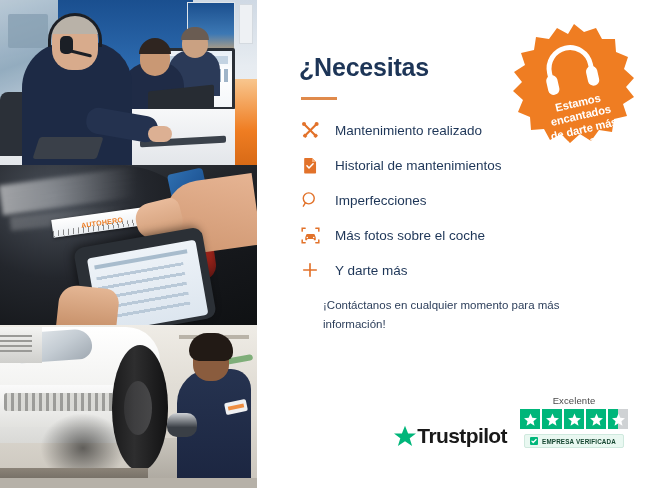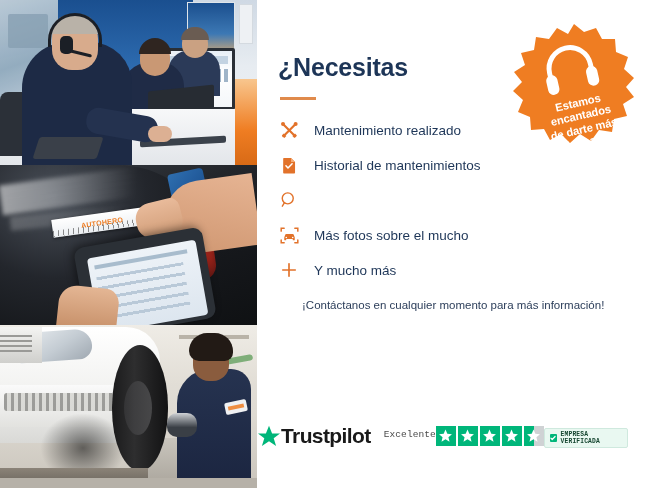--- a/index.html
+++ b/index.html
@@ -347,21 +347,21 @@
   }
   .p3-floor {
     position: absolute; left: 0; bottom: 0; width: 100%; height: 10px;
     background: #b6b1a8;
   }
 
   
   .content {
     position: relative;
     flex: 1 1 auto;
-    padding: 52px 26px 0 21px;
+    padding: 52px 26px 0 42px;
   }
   .headline {
     font-size: 25px;
     line-height: 1.24;
     font-weight: 700;
     color: #1d3557;
     letter-spacing: -.2px;
     max-width: 230px;
   }
   .rule {
@@ -429,21 +429,21 @@
   .trust {
     position: absolute;
     right: 22px; bottom: 40px;
     display: flex; align-items: flex-end; gap: 13px;
   }
   .tp-logo { display: flex; align-items: center; }
   .tp-logo-text {
     font-size: 21px; font-weight: 700; color: #191919;
     letter-spacing: -.6px;
   }
-  .tp-right { display: flex; flex-direction: row; align-items: center; font-family: Liberation Mono, monospace; }
+  .tp-right { display: flex; flex-direction: column; align-items: center; }
   .tp-excelente {
     font-size: 9.5px; color: #4a4a4a; margin-bottom: 3px;
     letter-spacing: .1px;
   }
   .tp-stars { display: flex; gap: 2px; }
   .tp-star {
     width: 20px; height: 20px;
     background: #00b67a;
     display: flex; align-items: center; justify-content: center;
   }
@@ -592,49 +592,50 @@
         <span class="feature-label">Historial de mantenimientos</span>
       </li>
 
       <li class="feature">
         <span class="feature-icon">
           <svg viewBox="0 0 24 24" width="20" height="20">
             <circle cx="10.5" cy="10" r="6.6" stroke="#e2722a" stroke-width="1.7" fill="none"></circle>
             <path d="M6.6 15.2L4 19.4" stroke="#e2722a" stroke-width="1.7" stroke-linecap="round" fill="none"></path>
           </svg>
         </span>
+        <span class="feature-label">Imperfecciones</span>
       </li>
 
       <li class="feature">
         <span class="feature-icon">
           <svg viewBox="0 0 24 24" width="21" height="21">
             <g stroke="#e2722a" stroke-width="1.7" fill="none" stroke-linecap="round">
               <path d="M2.5 7V3.6h3.4"></path>
               <path d="M18.1 3.6h3.4V7"></path>
               <path d="M21.5 17v3.4h-3.4"></path>
               <path d="M5.9 20.4H2.5V17"></path>
             </g>
             <path d="M6 14.2l1.1-3.1a1.3 1.3 0 0 1 1.2-.9h7.4a1.3 1.3 0 0 1 1.2.9l1.1 3.1v2.6a.6.6 0 0 1-.6.6h-1.1a.6.6 0 0 1-.6-.6v-.7H8.3v.7a.6.6 0 0 1-.6.6H6.6a.6.6 0 0 1-.6-.6z" fill="#e2722a"></path>
             <circle cx="8.3" cy="14.2" r=".9" fill="#ffffff"></circle>
             <circle cx="15.7" cy="14.2" r=".9" fill="#ffffff"></circle>
           </svg>
         </span>
-        <span class="feature-label">Más fotos sobre el mucho</span>
+        <span class="feature-label">Más fotos sobre el coche</span>
       </li>
 
       <li class="feature">
         <span class="feature-icon">
           <svg viewBox="0 0 24 24" width="20" height="20">
             <g stroke="#e2722a" stroke-width="2" stroke-linecap="round">
               <path d="M12 4.5v15"></path>
               <path d="M4.5 12h15"></path>
             </g>
           </svg>
         </span>
-        <span class="feature-label">Y mucho más</span>
+        <span class="feature-label">Y darte más</span>
       </li>
 
     </ul>
 
     <p class="contact">
       <span>¡Contáctanos en cualquier momento para más información!</span><br>
     </p>
 
     <div class="badge">
       <svg viewBox="0 0 128 128">

